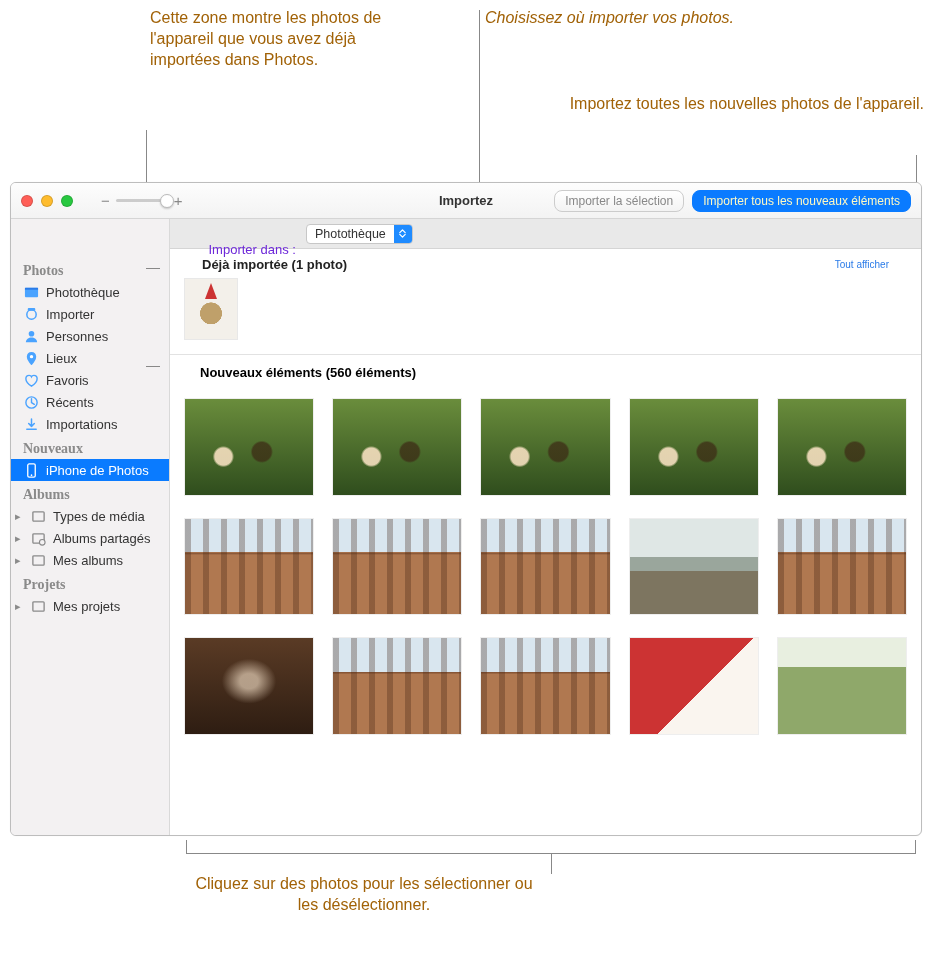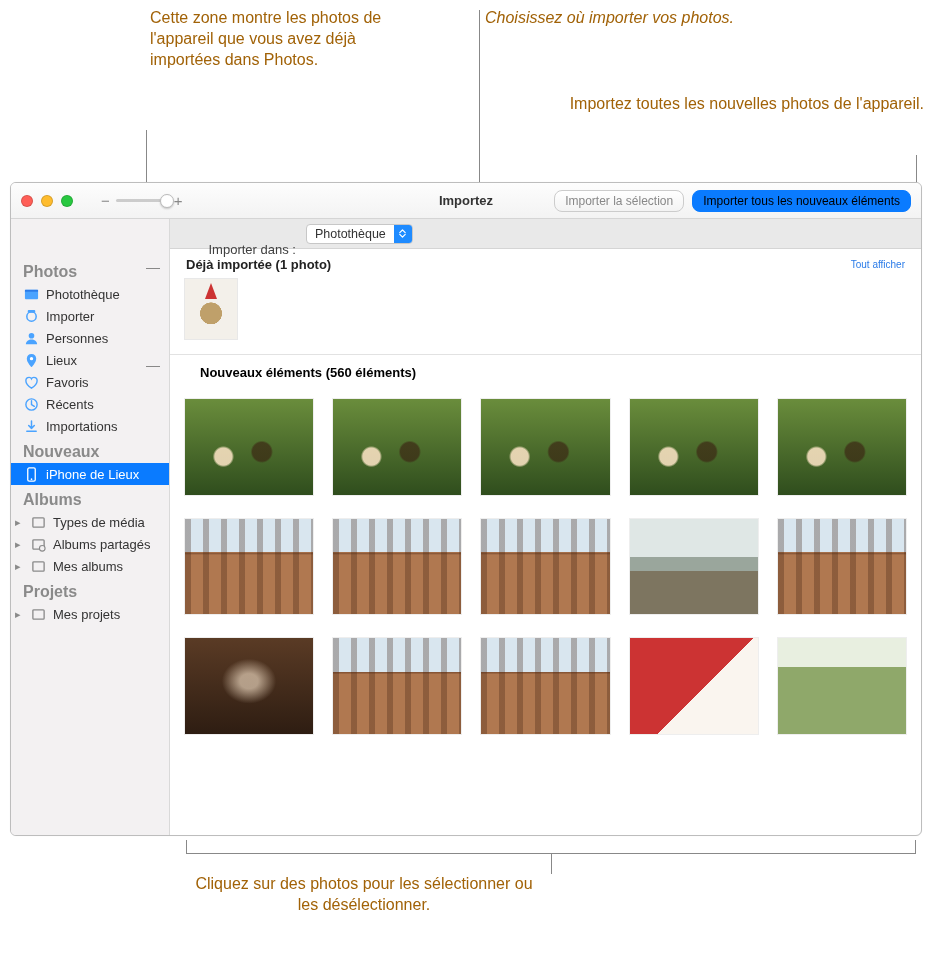--- a/index.html
+++ b/index.html
@@ -46,51 +46,51 @@
   }
   .traffic { display:flex; gap:8px; align-items:center; }
   .tl { width:12px; height:12px; border-radius:50%; border:0.5px solid rgba(0,0,0,0.15); }
   .tl.red{background:#ff5f57;} .tl.yel{background:#febc2e;} .tl.grn{background:#28c840;}
   .zoom-group{ margin-left:28px; display:flex; align-items:center; gap:6px; color:#888; font-size:15px;}
   .zoom-track{ width:52px; height:3px; background:#ccc; border-radius:2px; position:relative; }
   .zoom-thumb{ position:absolute; right:-6px; top:-5.5px; width:14px; height:14px; background:#fff; border:1px solid #bbb; border-radius:50%; box-shadow:0 1px 2px rgba(0,0,0,0.2);}
   .title-center{ position:absolute; left:50%; transform:translateX(-50%); font-weight:600; font-size:13px; color:#333;}
   .title-right{ margin-left:auto; display:flex; gap:8px; align-items:center;}
   .btn{ font-size:12px; padding:3px 10px; border-radius:8px; border:1px solid #ccc; background:linear-gradient(#fff,#f3f3f3); color:#888; white-space:nowrap;}
-  .btn.primary{ background:#0a7bff; border-color:#0a7bff; color:#000000; font-weight:500;}
+  .btn.primary{ background:#0a7bff; border-color:#0a7bff; color:#fef9c3; font-weight:500;}
   .subbar{
     height:30px; display:flex; align-items:center; gap:10px;
     background:#e9e9e9; border-bottom:1px solid #d5d5d5; padding:0 14px;
     font-size:13px; color:#333;
   }
   .device-mini{ width:11px; height:16px; border:1.5px solid #888; border-radius:2px;}
   .checkbox{ width:13px; height:13px; border:1px solid #aaa; border-radius:3px; background:#fff;}
-  .importinto{ color:#404040;margin-top:32px;}
+  .importinto{ color:#6d28d9;margin-top:32px;}
   .select{
     display:flex; align-items:center; height:20px; border:1px solid #c7c7c7;
     border-radius:4px; background:#fff; font-size:12.5px; overflow:hidden;
   }
   .select .sel-label{ padding:0 8px; }
   .select .sel-caret{ width:18px; height:100%; background:#1f8bff; display:flex; align-items:center; justify-content:center;}
   .select .sel-caret svg{width:9px;height:9px;fill:#fff;}
   .body{ flex:1; display:flex; min-height:0;}
   .sidebar{
     width:159px; background:#f3f1f2; border-right:1px solid #d9d9d9;
     padding:8px 0; font-size:13px; color:#333; overflow:hidden;
   }
-  .side-head{ font-size:16px; font-weight:600; color:#8a8a8a; padding:6px 12px 2px;}
+  .side-head{ font-size:14px; font-weight:600; color:#8a8a8a; padding:6px 12px 2px;font-family:Liberation Serif, serif;}
   .side-item{ display:flex; align-items:center; gap:7px; padding:3px 12px; white-space:nowrap;}
   .side-item.sel{ background:#0a7bff; color:#fff;}
   .side-icon{ width:16px; height:16px; display:flex; align-items:center; justify-content:center; flex-shrink:0;}
   .side-icon svg{width:15px;height:15px;}
   .side-item .disclosure{ width:10px; color:#8a8a8a; font-size:11px; margin-right:-2px; margin-left:-8px;}
   .content{ flex:1; overflow:hidden; display:flex; flex-direction:column;}
   .section-head{
     display:flex; justify-content:space-between; align-items:center;
-    padding:8px 16px 6px; font-size:13px;
+    padding:8px 32px 6px; font-size:13px;
   }
   .section-head .lab{font-weight:600; color:#222;}
   .section-head .link{color:#2a7be8; font-size:10px;}
   .already-row{ padding:0 14px 14px; border-bottom:1px solid #e2e2e2;}
   .thumb-sm{ width:54px; height:62px; border:1px solid #e8e8e8; display:flex; align-items:center; justify-content:center; background:#eee;}
   .new-head{ padding:10px 30px 6px; font-weight:600; font-size:13px;}
   .grid{
     padding:12px 14px 0; display:grid; grid-template-columns:repeat(5, 1fr);
     gap:22px 18px;
   }
@@ -231,21 +231,21 @@
       </div>
 
       <div class="side-head">Nouveaux</div>
       <div class="side-item sel">
         <span class="side-icon">
             <svg viewBox="0 0 16 16">
               <rect x="4" y="1" width="8" height="14" rx="1.5" fill="none" stroke="#fff" stroke-width="1.4"></rect>
               <circle cx="8" cy="13" r="0.9" fill="#fff"></circle>
             </svg>
           </span>
-        <span>iPhone de Lieux</span>
+        <span>iPhone de Photos</span>
       </div>
 
       <div class="side-head">Albums</div>
       <div class="side-item">
         <span class="disclosure">▸</span>
         <span class="side-icon">
             <svg viewBox="0 0 16 16">
               <rect x="2" y="3" width="12" height="10" rx="1" fill="none" stroke="#8a8a8a" stroke-width="1.4"></rect>
             </svg>
           </span>

